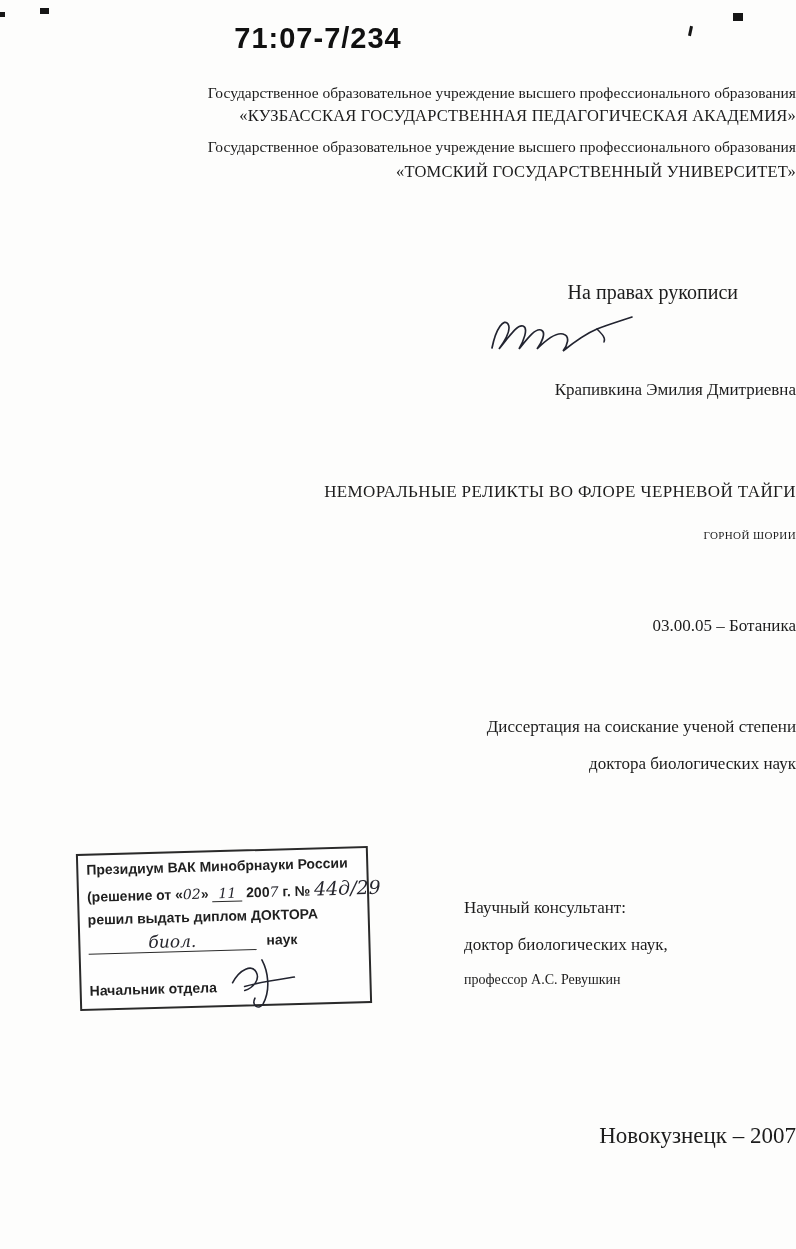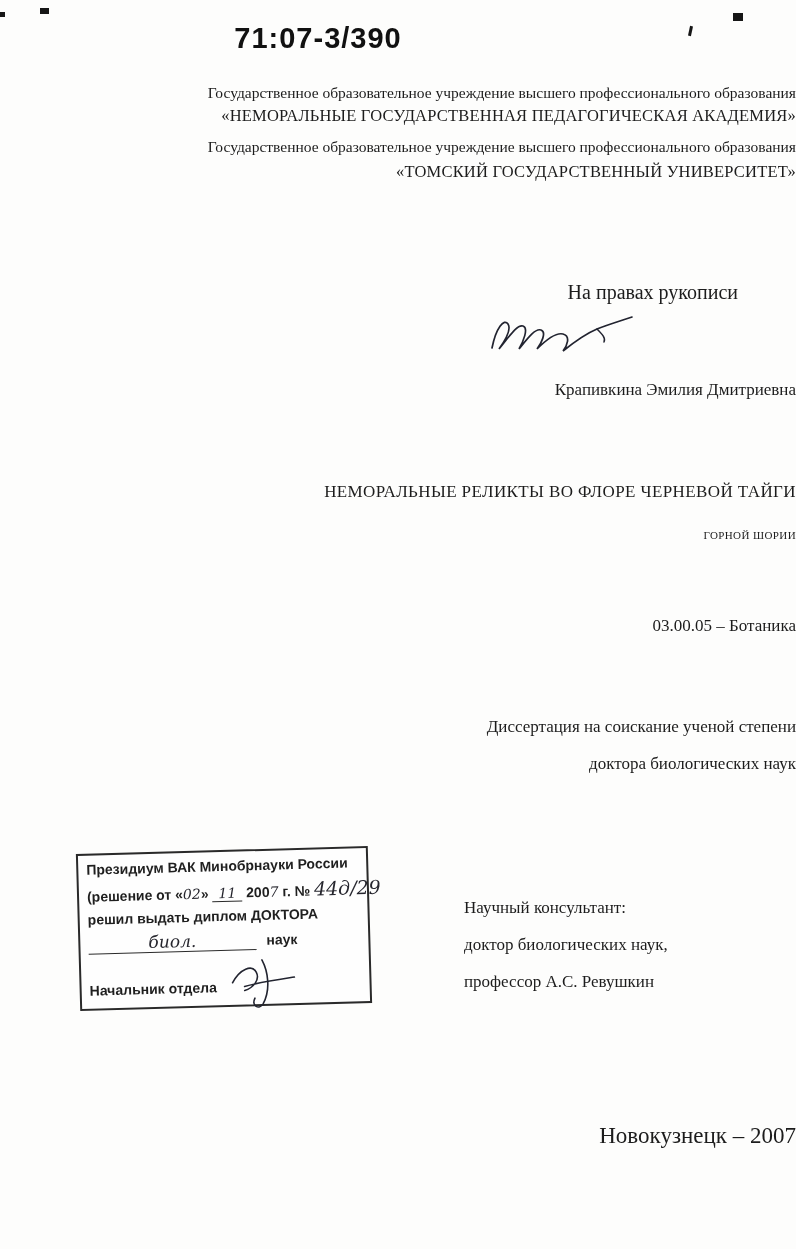--- a/index.html
+++ b/index.html
@@ -56,44 +56,44 @@
   .hand-big { font-size:19px; }
   .blank-line {
     display:inline-block; width:168px; border-bottom:1.5px solid #2a2a2a;
     text-align:center; font-size:17px; margin-right:10px;
   }
   .stamp-row5 { display:flex; align-items:flex-end; gap:8px; }
   .stamp-sign-svg { margin-bottom:-14px; }
 
   .consultant-1 { top:898px; left:464px; font-size:17px; }
   .consultant-2 { top:935px; left:464px; font-size:17px; }
-  .consultant-3 { top:972px; left:464px; font-size:17px;text-align:right; }
+  .consultant-3 { top:972px; left:464px; font-size:14px;text-align:right; }
 
   .footer { top:1123px; font-size:23px; }
 
   .artifact { position:absolute; background:#161616; }
   .a-tl  { top:8px;  left:40px;  width:9px;  height:6px; }
   .a-le  { top:12px; left:0;     width:5px;  height:5px; }
   .a-tr  { top:13px; left:733px; width:10px; height:8px; }
   .a-tick{ top:26px; left:689px; width:3px;  height:10px; transform:rotate(12deg); }
 </style>
 </head>
 <body>
 
 <div class="page">
 
   <div class="artifact a-tl"></div>
   <div class="artifact a-le"></div>
   <div class="artifact a-tr"></div>
   <div class="artifact a-tick"></div>
 
-  <div class="abs inv-number">71:07-3/390</div>
+  <div class="abs inv-number">71:07-7/234</div>
 
   <div class="abs centered inst-small i1">Государственное образовательное учреждение высшего профессионального образования</div>
-  <div class="abs centered inst-caps i2">«НЕМОРАЛЬНЫЕ ГОСУДАРСТВЕННАЯ ПЕДАГОГИЧЕСКАЯ АКАДЕМИЯ»</div>
+  <div class="abs centered inst-caps i2">«КУЗБАССКАЯ ГОСУДАРСТВЕННАЯ ПЕДАГОГИЧЕСКАЯ АКАДЕМИЯ»</div>
   <div class="abs centered inst-small i3">Государственное образовательное учреждение высшего профессионального образования</div>
   <div class="abs centered inst-caps i4">«ТОМСКИЙ ГОСУДАРСТВЕННЫЙ УНИВЕРСИТЕТ»</div>
 
   <div class="abs manuscript-note">На правах рукописи</div>
 
   <svg class="abs signature-svg" width="160" height="52" viewBox="0 0 160 52">
     <path d="M10 40 C 14 20 22 10 26 16 C 30 22 22 34 17 41
              C 27 29 35 16 41 18 C 47 20 41 34 37 41
              C 45 31 53 20 59 22 C 65 24 59 36 55 41
              C 63 33 73 24 81 26 C 89 28 85 38 81 43

